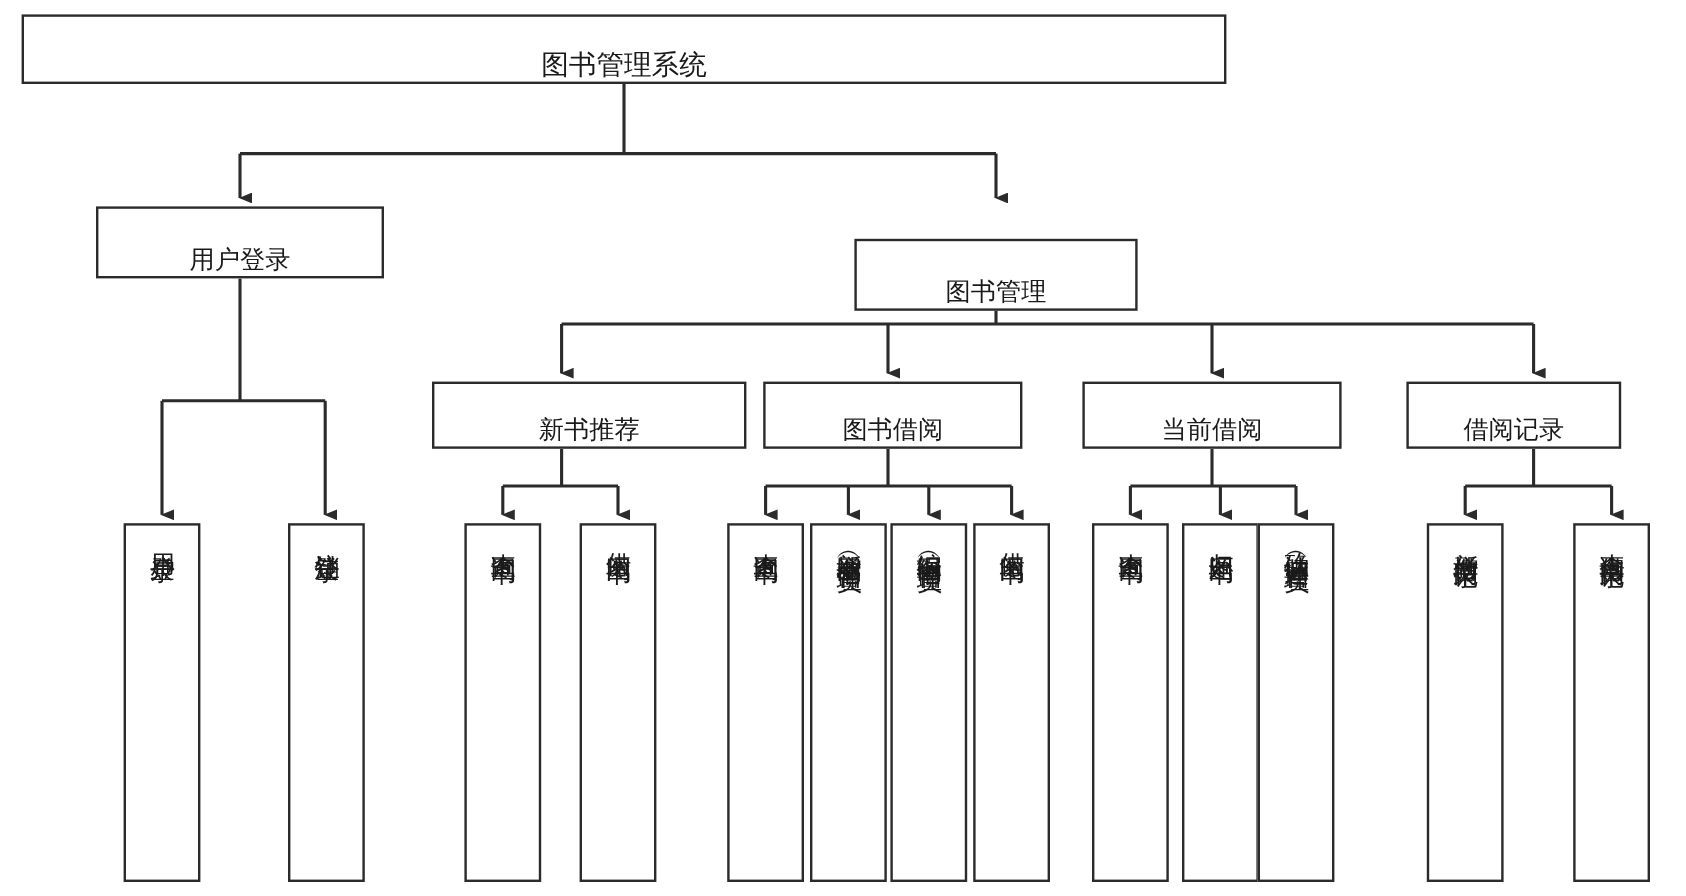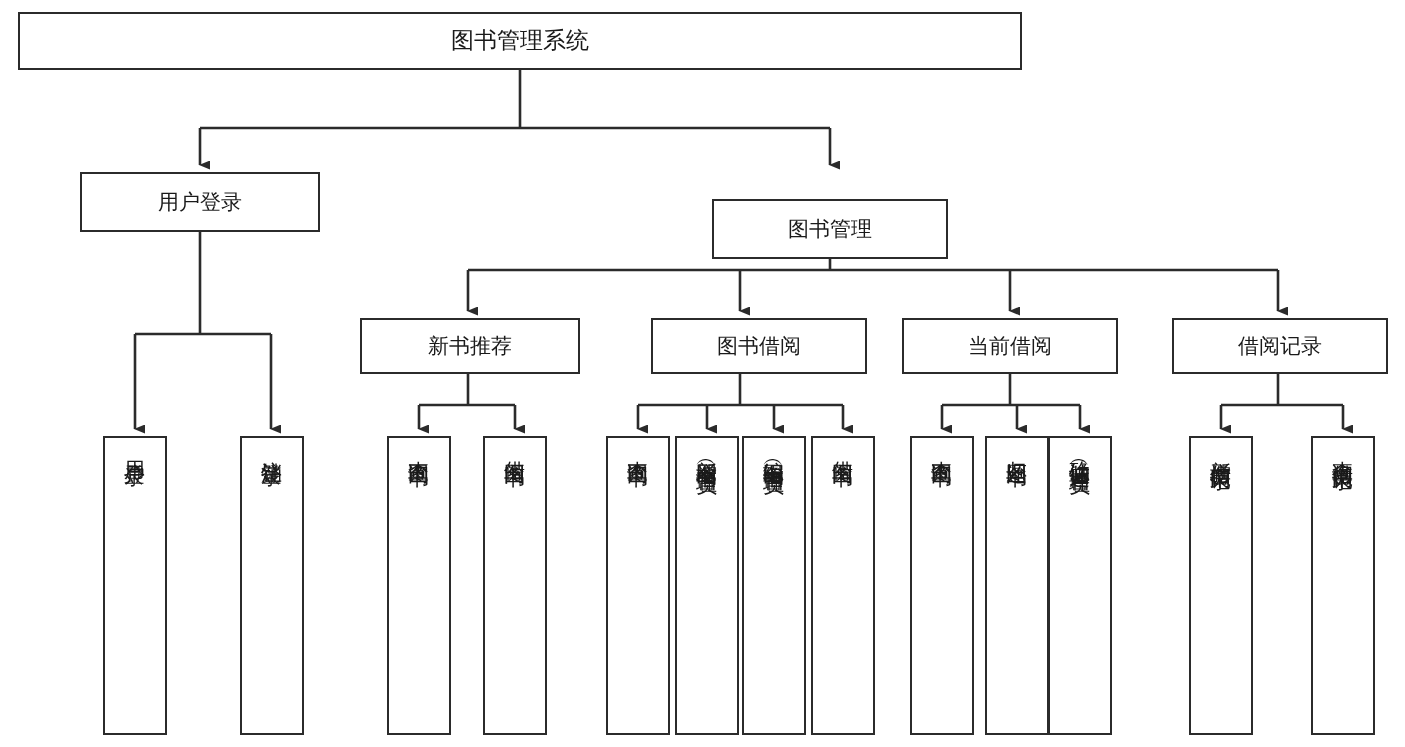--- a/index.html
+++ b/index.html
@@ -25,21 +25,21 @@
     width: 1405px;
     height: 747px;
     pointer-events: none;
   }
   .node {
     position: absolute;
     box-sizing: border-box;
     background: #ffffff;
     border: 2px solid #2b2b2b;
     display: flex;
-    align-items: center;
+    align-items: flex-end;
     justify-content: center;
     color: #1a1a1a;
   }
   .node .label {
     display: block;
     text-align: center;
     line-height: 1.18;
     white-space: pre;
   }
   
@@ -131,30 +131,30 @@
   <div id="nodes-layer">
       <div class="node root" style="left: 18px; top: 12px; width: 1004px; height: 58px;">
         <span class="label">图书管理系统</span>
       </div>
       <div class="node branch" style="left: 80px; top: 172px; width: 240px; height: 60px;">
         <span class="label">用户登录</span>
       </div>
       <div class="node branch" style="left: 712px; top: 172px; width: 236px; height: 60px; margin-top: 27px;">
         <span class="label">图书管理</span>
       </div>
-      <div class="node branch" style="left: 360px; top: 318px; width: 220px; height: 56px;">
+      <div class="node branch" style="left: 360px; top: 318px; width: 262px; height: 56px;">
         <span class="label">新书推荐</span>
       </div>
-      <div class="node branch" style="left: 651px; top: 318px; width: 216px; height: 56px;">
+      <div class="node branch" style="left: 636px; top: 318px; width: 216px; height: 56px;">
         <span class="label">图书借阅</span>
       </div>
       <div class="node branch" style="left: 902px; top: 318px; width: 216px; height: 56px;">
         <span class="label">当前借阅</span>
       </div>
-      <div class="node branch" style="left: 1172px; top: 318px; width: 216px; height: 56px;">
+      <div class="node branch" style="left: 1172px; top: 318px; width: 179px; height: 56px;">
         <span class="label">借阅记录</span>
       </div>
       <div class="node leaf" style="left: 103px; top: 436px; width: 64px; height: 299px;">
         <span class="label">用户登录</span>
       </div>
       <div class="node leaf" style="left: 240px; top: 436px; width: 64px; height: 299px;">
         <span class="label">注销登录</span>
       </div>
       <div class="node leaf" style="left: 387px; top: 436px; width: 64px; height: 299px;">
         <span class="label">查询图书</span>

